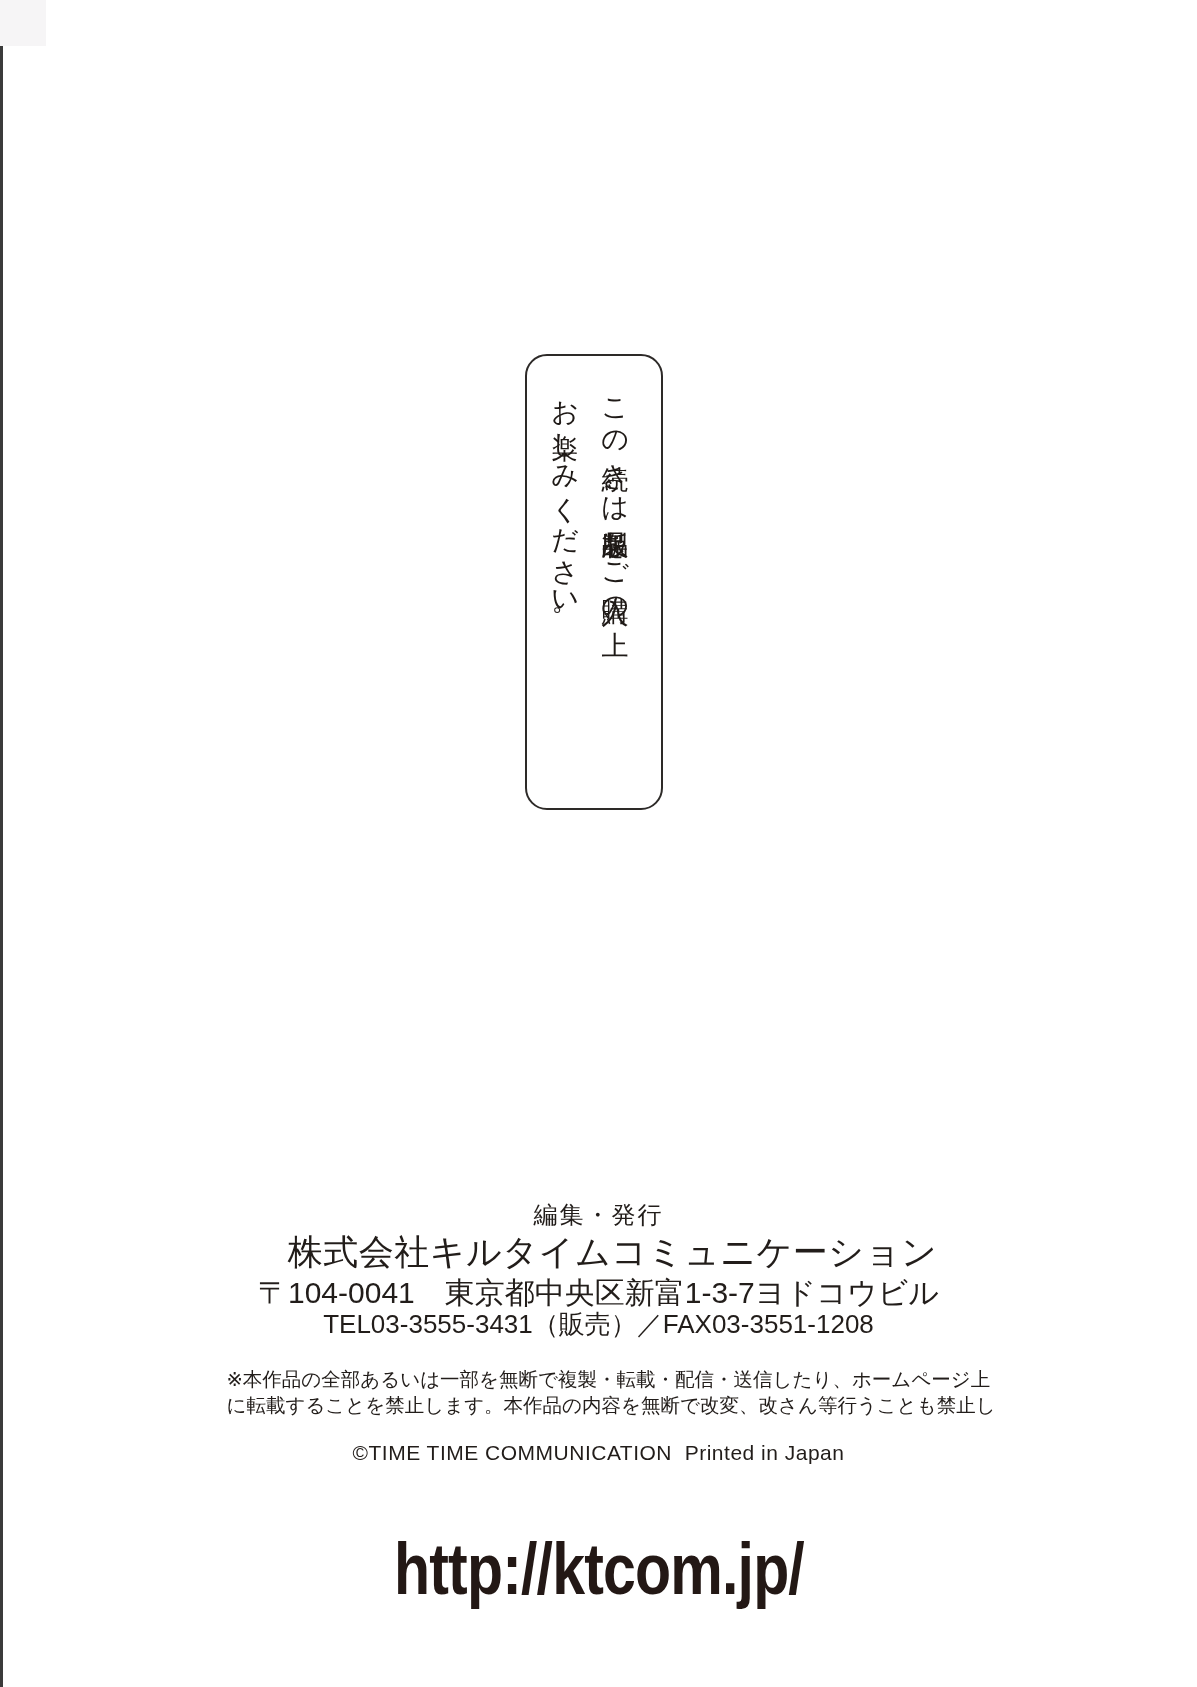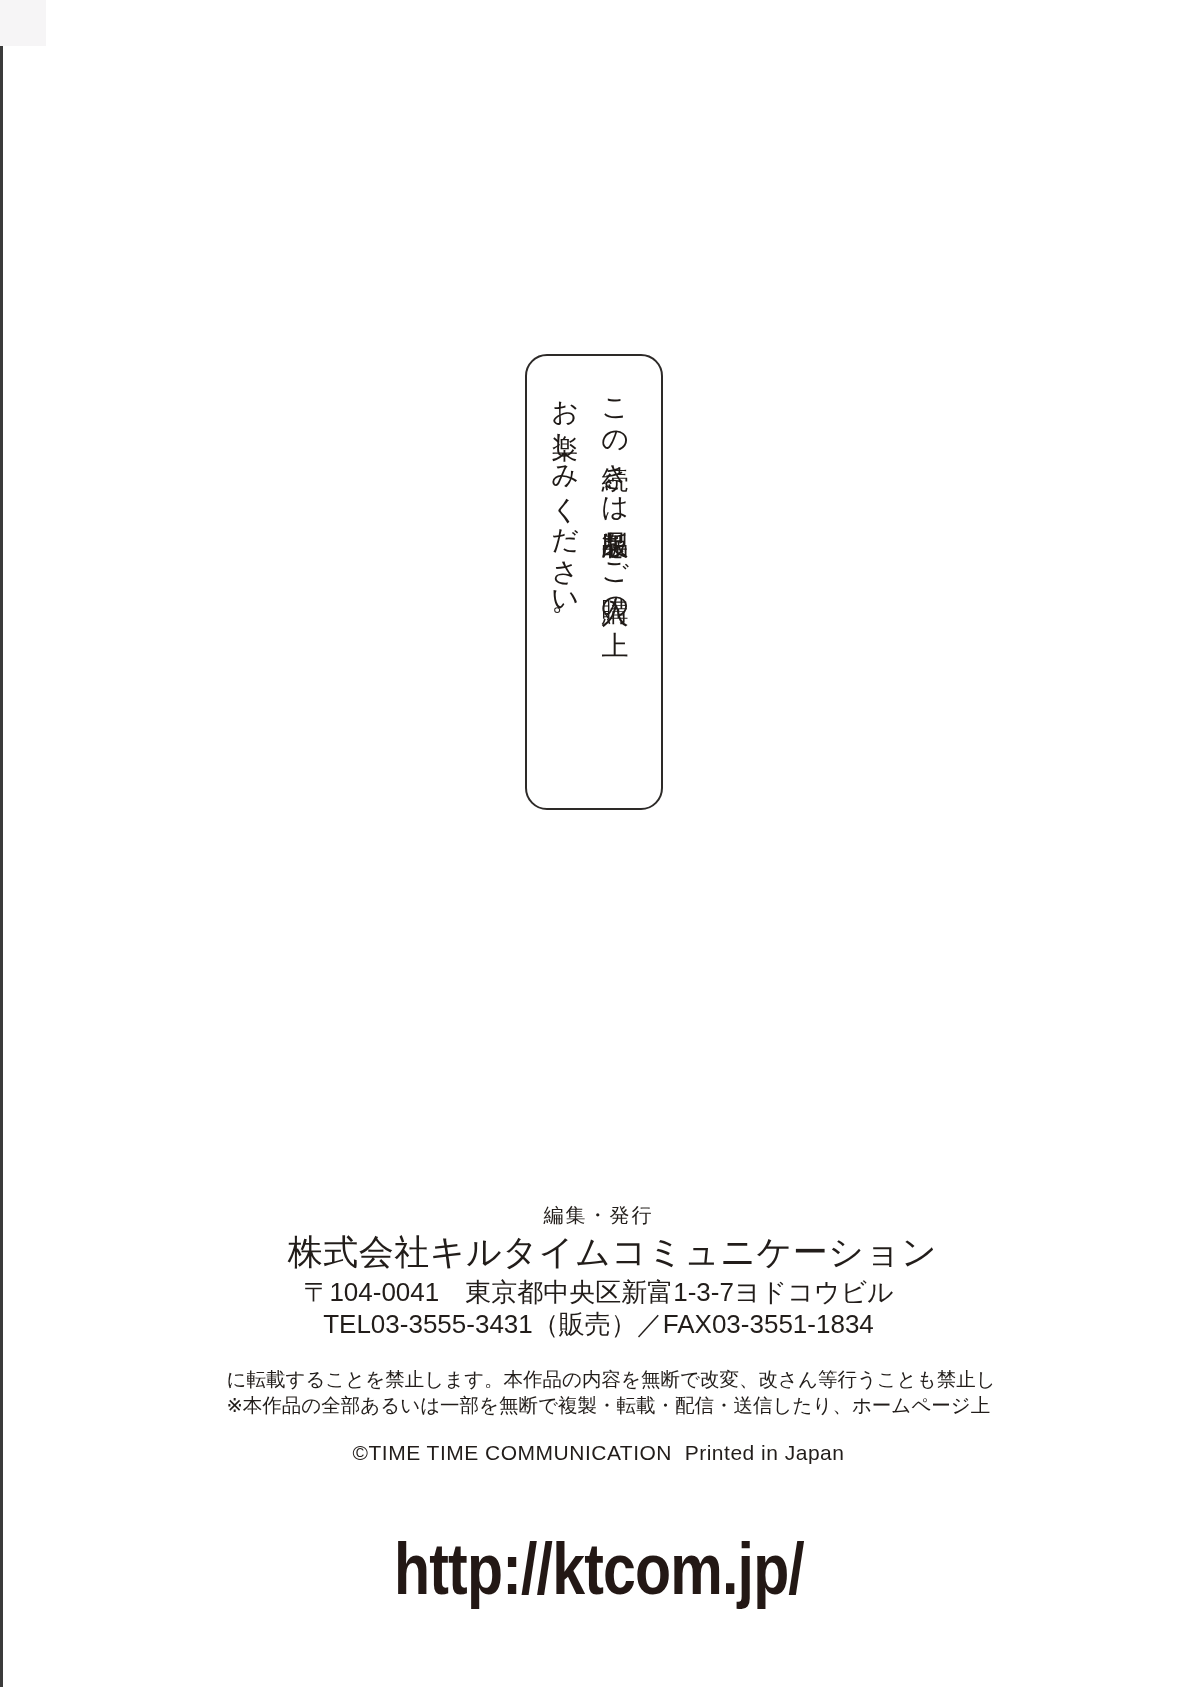--- a/index.html
+++ b/index.html
@@ -51,35 +51,35 @@
     letter-spacing: 1px;
   }
   .colophon-line {
     position: absolute;
     left: 0;
     width: 1197px;
     text-align: center;
   }
   .role {
     top: 1200px;
-    font-size: 20px;
+    font-size: 24px;
     line-height: 30px;
     letter-spacing: 2px;
   }
   .publisher {
     top: 1230px;
     font-size: 35px;
     line-height: 44px;
     font-weight: normal;
     letter-spacing: 0.5px;
     padding-left: 14px;
   }
   .address {
     top: 1276px;
-    font-size: 26px;
+    font-size: 30px;
     line-height: 33px;
   }
   .telfax {
     top: 1308px;
     font-size: 26px;
     line-height: 33px;
   }
   .warning {
     position: absolute;
     top: 1367px;
@@ -129,25 +129,25 @@
     <div class="v-line">お楽しみください。</div>
   </div>
 
   <div>
     <div class="colophon-line role">編集・発行</div>
 
     <div class="colophon-line publisher">株式会社キルタイムコミュニケーション</div>
 
     <div class="colophon-line address">〒104-0041　東京都中央区新富1-3-7ヨドコウビル</div>
 
-    <div class="colophon-line telfax">TEL03-3555-3431（販売）／FAX03-3551-1834</div>
+    <div class="colophon-line telfax">TEL03-3555-3431（販売）／FAX03-3551-1208</div>
 
     <div class="warning">
+      <div class="w-line">※本作品の全部あるいは一部を無断で複製・転載・配信・送信したり、ホームページ上</div>
       <div class="w-line">に転載することを禁止します。本作品の内容を無断で改変、改さん等行うことも禁止し</div>
-      <div class="w-line">※本作品の全部あるいは一部を無断で複製・転載・配信・送信したり、ホームページ上</div>
     </div>
 
     <div class="colophon-line copyright">©TIME TIME COMMUNICATION  Printed in Japan</div>
 
     <div class="colophon-line url-wrap">
       <span class="url-text">http://ktcom.jp/</span>
     </div>
   </div>
 
 </div>

